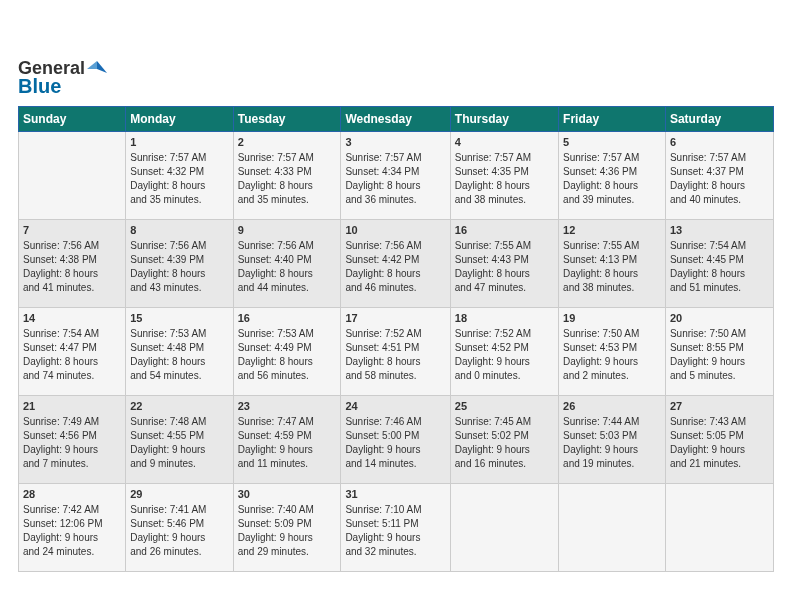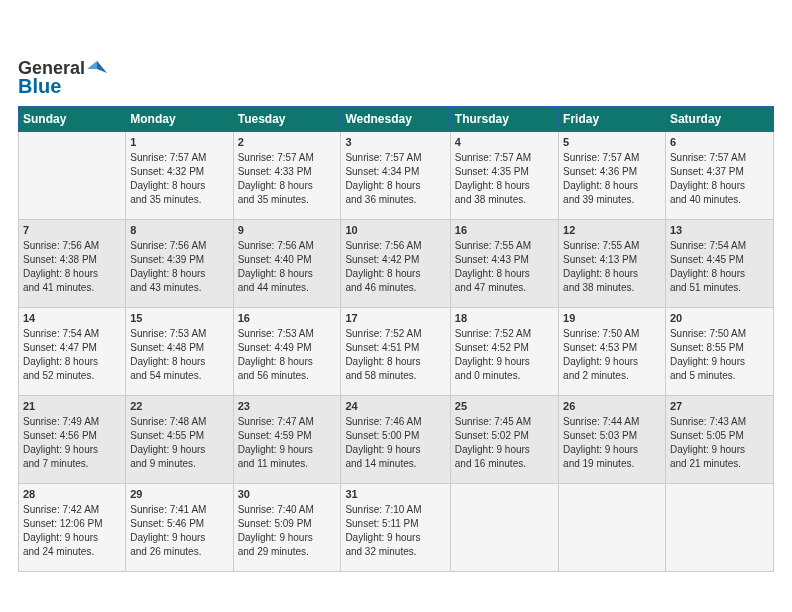--- a/index.html
+++ b/index.html
@@ -205,21 +205,21 @@
             <div>Daylight: 8 hours</div>
             <div>and 51 minutes.</div>
           </td>
         </tr>
         <tr>
           <td>
             <span class="day-number">14</span>
             <div>Sunrise: 7:54 AM</div>
             <div>Sunset: 4:47 PM</div>
             <div>Daylight: 8 hours</div>
-            <div>and 52 minutes.</div>
+            <div>and 74 minutes.</div>
           </td>
           <td>
             <span class="day-number">15</span>
             <div>Sunrise: 7:53 AM</div>
             <div>Sunset: 4:48 PM</div>
             <div>Daylight: 8 hours</div>
             <div>and 54 minutes.</div>
           </td>
           <td>
             <span class="day-number">16</span>

